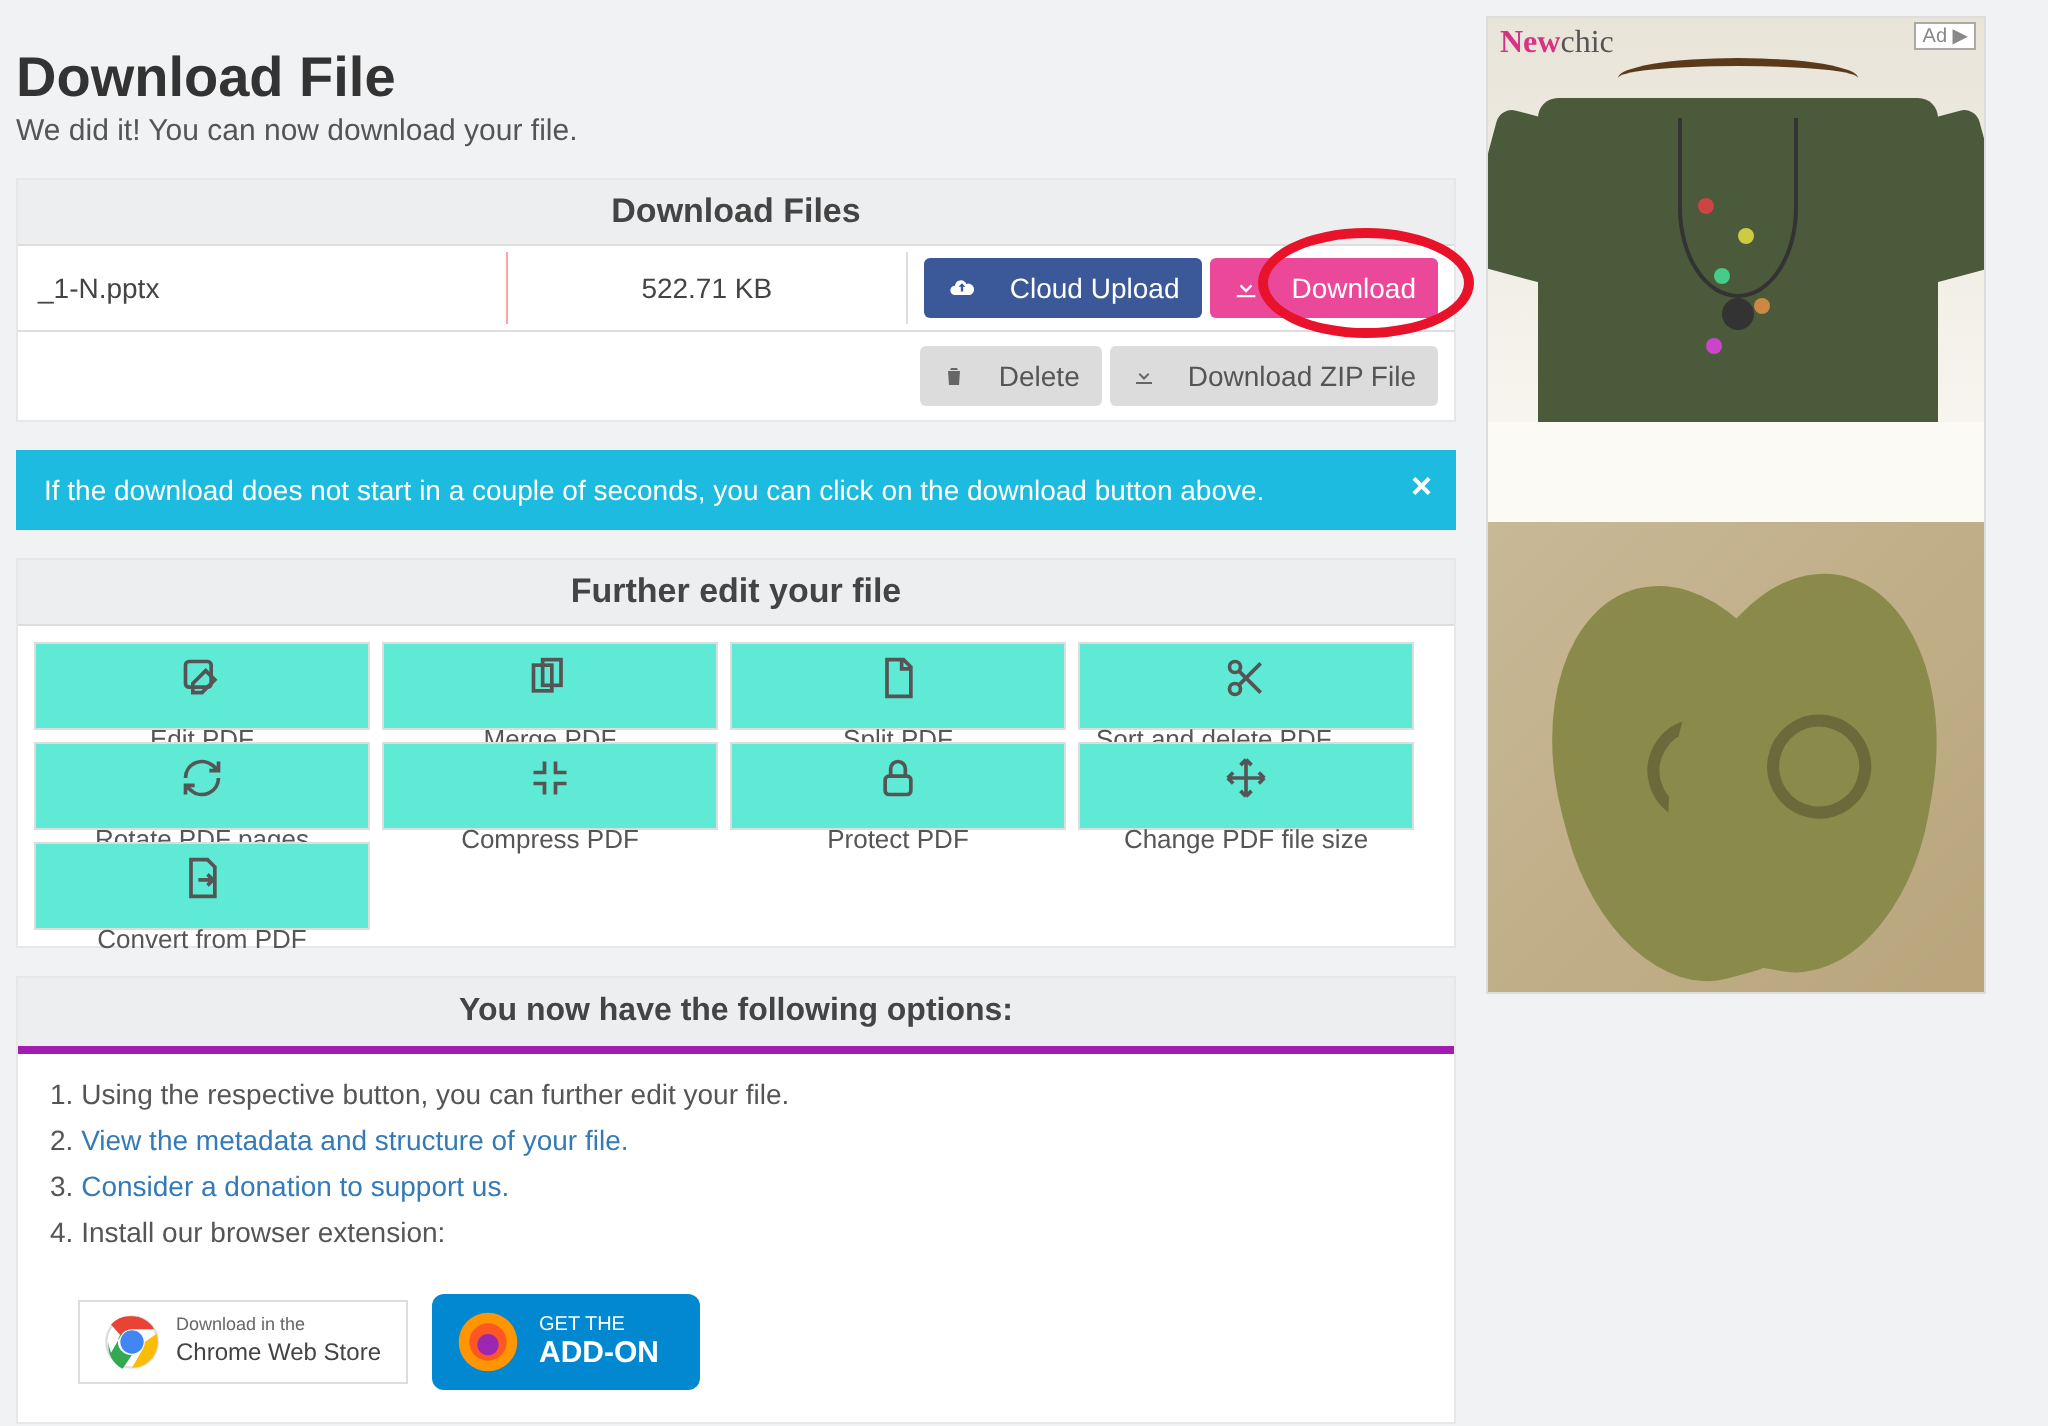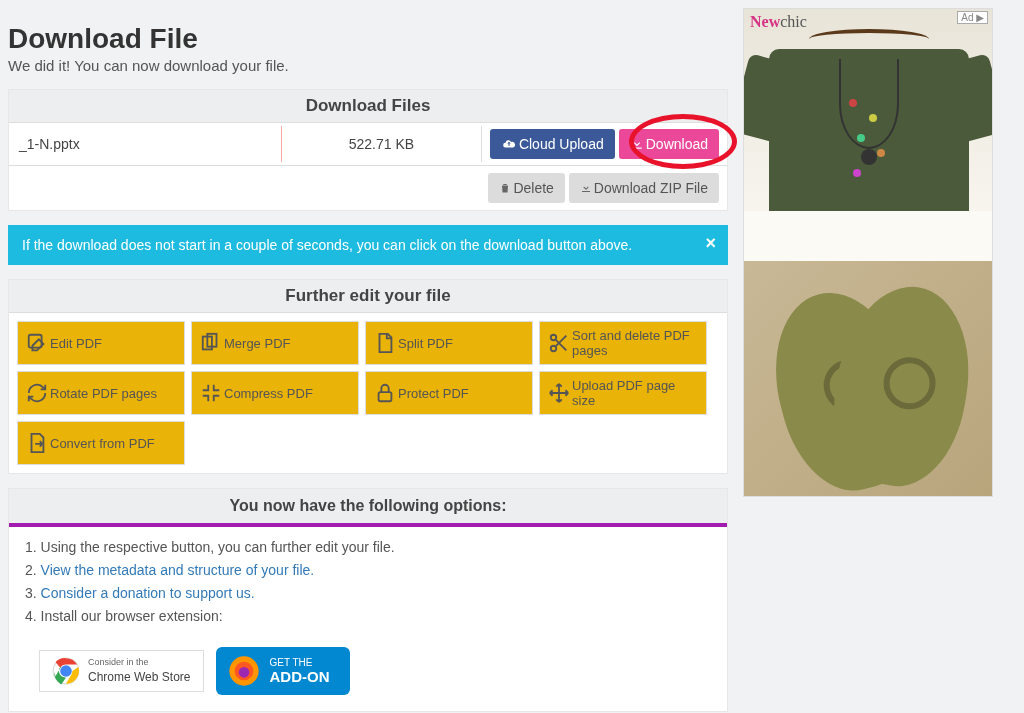--- a/index.html
+++ b/index.html
@@ -8,30 +8,30 @@
 .main { width: 720px; }
 .sidebar { width: 250px; }
 h1 { font-size: 28px; font-weight: 600; margin: 15px 0 2px 0; color: #333; }
 .subtitle { font-size: 15px; color: #555; margin-bottom: 15px; }
 .panel { background: #fff; border: 1px solid #e7e7e7; margin-bottom: 14px; }
 .panel-header { background: #eceeef; text-align: center; padding: 6px; font-weight: 600; font-size: 17px; border-bottom: 1px solid #ddd; }
 .file-row { display: flex; align-items: center; border-bottom: 1px solid #ddd; }
 .file-name { flex: 1; padding: 10px 10px; font-size: 14px; border-right: 1px solid #fca5a5; }
 .file-size { width: 200px; padding: 10px; text-align: center; font-size: 14px; border-right: 1px solid #ddd; }
 .file-actions { padding: 6px 8px; display: flex; gap: 4px; align-items: center; position: relative; }
-.btn { display: inline-flex; align-items: center; gap: 2px; padding: 7px 11px; font-size: 14px; border-radius: 3px; border: none; cursor: pointer; color: #fff; }
+.btn { display: inline-flex; align-items: center; gap: 16px; padding: 7px 11px; font-size: 14px; border-radius: 3px; border: none; cursor: pointer; color: #fff; }
 .btn-blue { background: #3b5998; }
 .btn-green { background: #ec4899; }
 .btn-gray { background: #dcdcdc; color: #555; }
 .actions-row { display: flex; justify-content: flex-end; padding: 7px 8px; gap: 4px; }
 .circle-highlight { position: absolute; width: 108px; height: 55px; border: 5px solid #e8132a; border-radius: 50%; top: -9px; right: -10px; pointer-events: none; }
 .info-bar { background: #1dbbe0; color: #fff; padding: 12px 14px; font-size: 14px; position: relative; margin-bottom: 14px; }
 .info-close { position: absolute; right: 12px; top: 8px; font-size: 18px; cursor: pointer; color: #fff; font-weight: bold; }
 .tools-grid { display: flex; flex-wrap: wrap; gap: 6px; padding: 8px; }
-.tool { width: 168px; height: 44px; border: 1px solid #ddd; display: flex; align-items: center; padding: 6px 8px; gap: 2px; cursor: pointer; font-size: 13px; color: #555; background: #eab308; }
+.tool { width: 168px; height: 44px; border: 1px solid #ddd; display: flex; align-items: center; padding: 6px 8px; gap: 12px; cursor: pointer; font-size: 13px; color: #555; background: #5eead4; flex-direction: column; }
 .tool svg { flex-shrink: 0; }
 .options-panel { background: #fff; border: 1px solid #e7e7e7; padding-bottom: 12px; }
 .options-title { background: #eceeef; text-align: center; padding: 8px; font-weight: 600; font-size: 16px; border-bottom: 4px solid #a21caf; }
 .options-list { padding: 12px 16px; font-size: 14px; color: #555; }
 .options-list li { margin-bottom: 7px; list-style-position: inside; }
 .options-list a { color: #337ab7; text-decoration: none; }
 .store-row { display: flex; gap: 12px; padding: 4px 30px 4px 30px; align-items: center; }
 .chrome-badge { display: flex; align-items: center; gap: 8px; border: 1px solid #ddd; padding: 6px 12px; background: #fff; cursor: pointer; }
 .chrome-badge .txt small { font-size: 9px; display: block; color: #666; }
 .chrome-badge .txt span { font-size: 12px; color: #444; }
@@ -165,21 +165,21 @@
           <svg width="22" height="22" viewBox="0 0 24 24" fill="none" stroke="#555" stroke-width="2">
               <rect x="5" y="11" width="14" height="10" rx="2"></rect>
               <path d="M8 11V7a4 4 0 018 0v4"></path>
             </svg>
           <span>Protect PDF</span>
         </div>
         <div class="tool">
           <svg width="22" height="22" viewBox="0 0 24 24" fill="none" stroke="#555" stroke-width="2">
               <path d="M12 2v20M2 12h20M12 2l-3 3M12 2l3 3M12 22l-3-3M12 22l3-3M2 12l3-3M2 12l3 3M22 12l-3-3M22 12l-3 3"></path>
             </svg>
-          <span>Upload PDF page size</span>
+          <span>Change PDF file size</span>
         </div>
         <div class="tool">
           <svg width="22" height="22" viewBox="0 0 24 24" fill="none" stroke="#555" stroke-width="2">
               <path d="M6 2h9l4 4v16H6z"></path>
               <path d="M10 13h8m0 0l-3-3m3 3l-3 3"></path>
             </svg>
           <span>Convert from PDF</span>
         </div>
       </div>
     </div>
@@ -194,21 +194,21 @@
       </ol>
       <div class="store-row">
         <div class="chrome-badge">
           <svg width="28" height="28" viewBox="0 0 24 24">
               <circle cx="12" cy="12" r="11" fill="#fff" stroke="#ddd"></circle>
               <circle cx="12" cy="12" r="5" fill="#4285f4"></circle>
               <path d="M12 1a11 11 0 019.5 5.5H12a5.5 5.5 0 00-4.8 2.8L3 4.5A11 11 0 0112 1z" fill="#ea4335"></path>
               <path d="M2 12a11 11 0 001 4.6l5.2-9A5.5 5.5 0 0012 17.5l-4 6A11 11 0 012 12z" fill="#34a853"></path>
               <path d="M12 23l4.8-8.3A5.5 5.5 0 0017.5 12l5-3.5A11 11 0 0112 23z" fill="#fbbc05"></path>
             </svg>
-          <div class="txt"><small>Consider in the</small><span>Chrome Web Store</span></div>
+          <div class="txt"><small>Download in the</small><span>Chrome Web Store</span></div>
         </div>
         <div class="ff-badge">
           <svg width="32" height="32" viewBox="0 0 24 24">
               <circle cx="12" cy="12" r="11" fill="#ff9500"></circle>
               <circle cx="12" cy="12" r="7" fill="#ff5722"></circle>
               <circle cx="12" cy="13" r="4" fill="#9c27b0"></circle>
             </svg>
           <div class="txt"><small>GET THE</small><span>ADD-ON</span></div>
         </div>
       </div>

